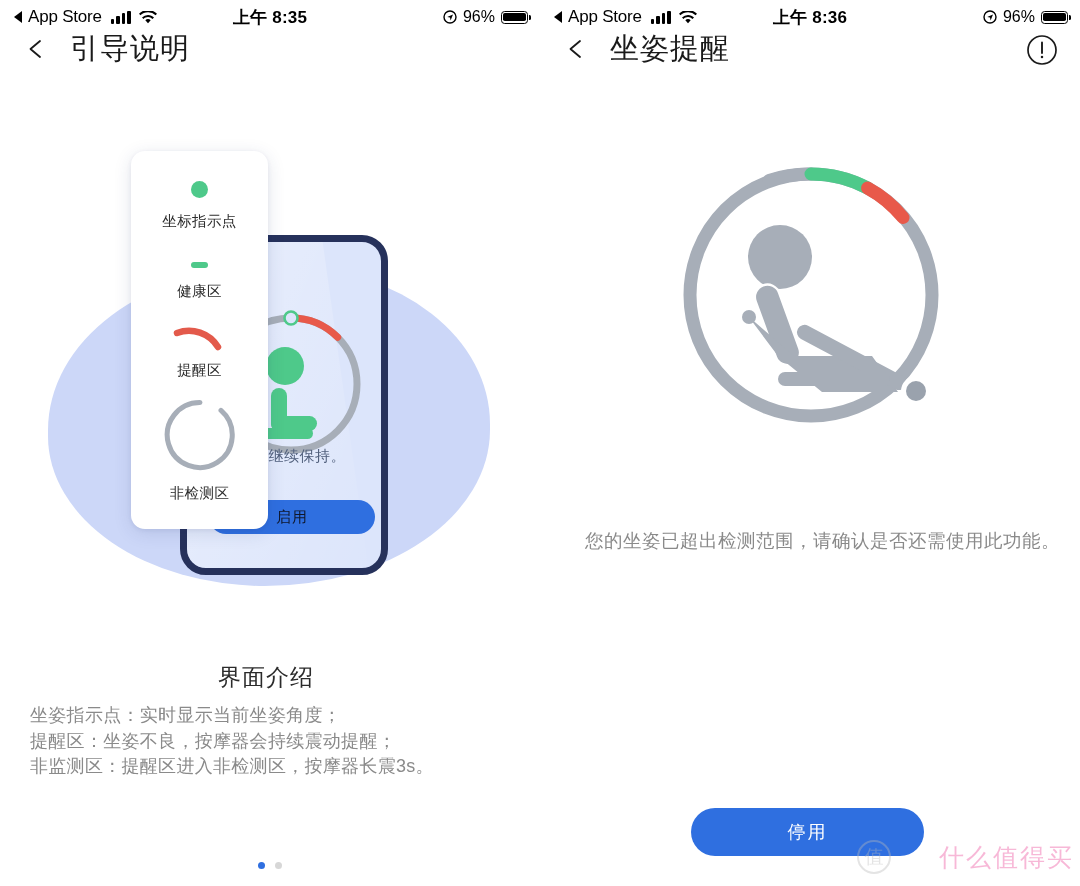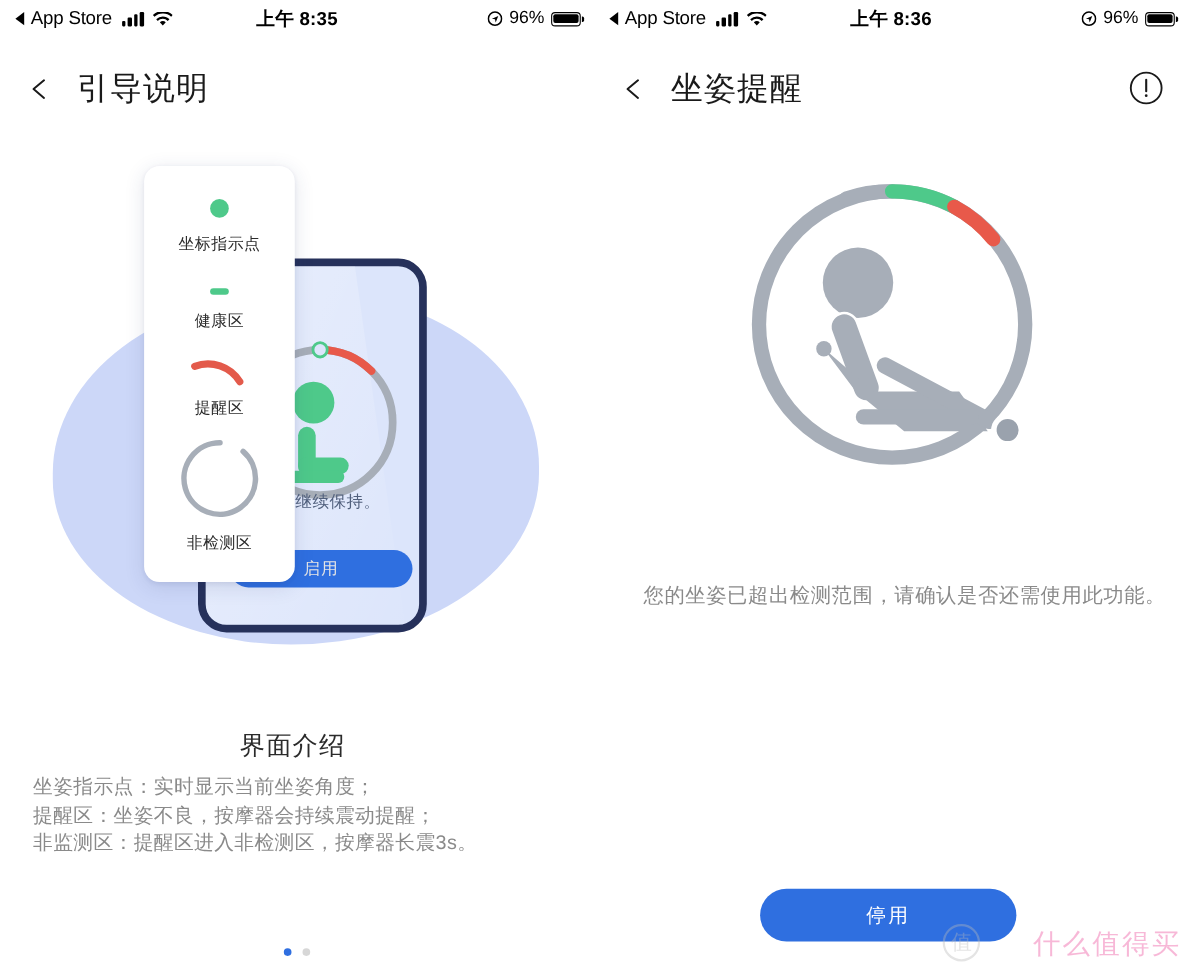--- a/index.html
+++ b/index.html
@@ -42,21 +42,21 @@
   }
   .sb-batt::after {
     content: ""; position: absolute; right: -3.6px; top: 3.7px;
     width: 2px; height: 5px; background: #000; border-radius: 0 1.5px 1.5px 0;
   }
   .sb-batt > i { display: block; width: 100%; height: 100%; background: #000; border-radius: 1.8px; }
 
   
   .header {
     position: absolute; top: 34px; left: 0; width: 540px; height: 62px;
-    display: flex; align-items: flex-end;
+    display: flex; align-items: flex-start;
   }
   .back-arrow { margin-left: 22px; width: 30px; height: 30px; display: block; cursor: pointer; }
   .page-title {
     margin-left: 18px; font-size: 29px; color: #1a1a1a; font-weight: 400;
     letter-spacing: 1px; line-height: 1;
   }
   .info-btn { position: absolute; right: 22px; width: 32px; height: 32px; cursor: pointer; }
 
   
   .illus { position: absolute; left: 0; top: 110px; width: 540px; height: 470px; }
@@ -74,21 +74,21 @@
     background: linear-gradient(120deg, rgba(255,255,255,0.42), rgba(255,255,255,0.0));
     transform: rotate(-8deg);
   }
   .phone-gauge { position: absolute; left: 24px; top: 62px; }
   .phone-caption {
     position: absolute; left: 0; right: 0; top: 205px; text-align: center;
     font-size: 15px; color: #51607d; letter-spacing: 0.5px;
   }
   .phone-btn {
     position: absolute; left: 22px; top: 258px; width: 166px; height: 34px;
-    background: #2f6fe0; border-radius: 17px; color: #e5e5e5; font-size: 15px;
+    background: #2f6fe0; border-radius: 17px; color: #0f172a; font-size: 15px;
     display: flex; align-items: center; justify-content: center; letter-spacing: 1px;
     cursor: pointer;
   }
 
   
   .legend-card {
     position: absolute; left: 131px; top: 41px; width: 137px; height: 378px;
     background: #fff; border-radius: 14px;
     box-shadow: 0 4px 18px rgba(40,55,110,0.13), 0 1px 4px rgba(40,55,110,0.08);
     display: flex; flex-direction: column; align-items: center;

